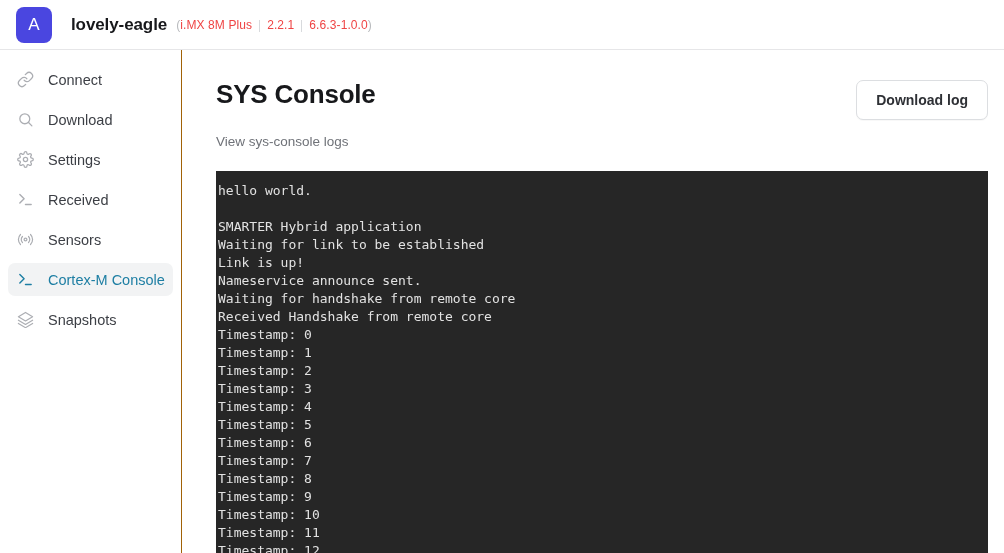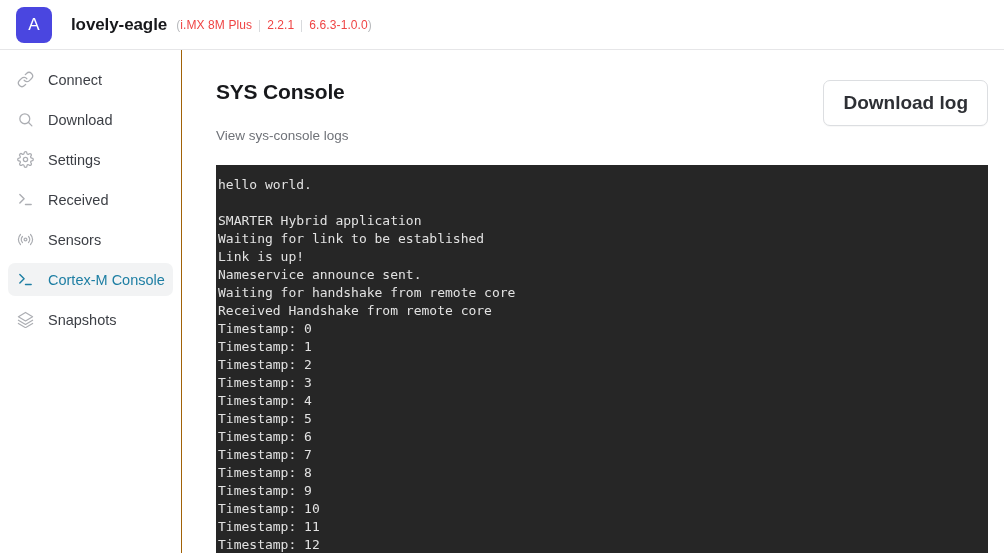--- a/index.html
+++ b/index.html
@@ -126,38 +126,38 @@
     background: #ffffff;
   }
 
   .page-head {
     display: flex;
     align-items: flex-start;
     justify-content: space-between;
   }
 
   .page-title {
-    font-size: 21px;
+    font-size: 26px;
     font-weight: bold;
     color: #17181b;
     letter-spacing: -.2px;
     line-height: 1.15;
   }
   .page-sub {
     margin-top: 24px;
     font-size: 13.5px;
     color: #6f7278;
   }
 
   .download-btn {
     background: #ffffff;
     border: 1px solid #dcdee1;
     border-radius: 7px;
     padding: 11px 19px;
-    font-size: 19px;
+    font-size: 14px;
     font-weight: bold;
     color: #2e3035;
     cursor: pointer;
     font-family: "Liberation Sans", sans-serif;
     white-space: nowrap;
     box-shadow: 0 1px 1px rgba(16,18,22,.03);
   }
 
   
   .console {

